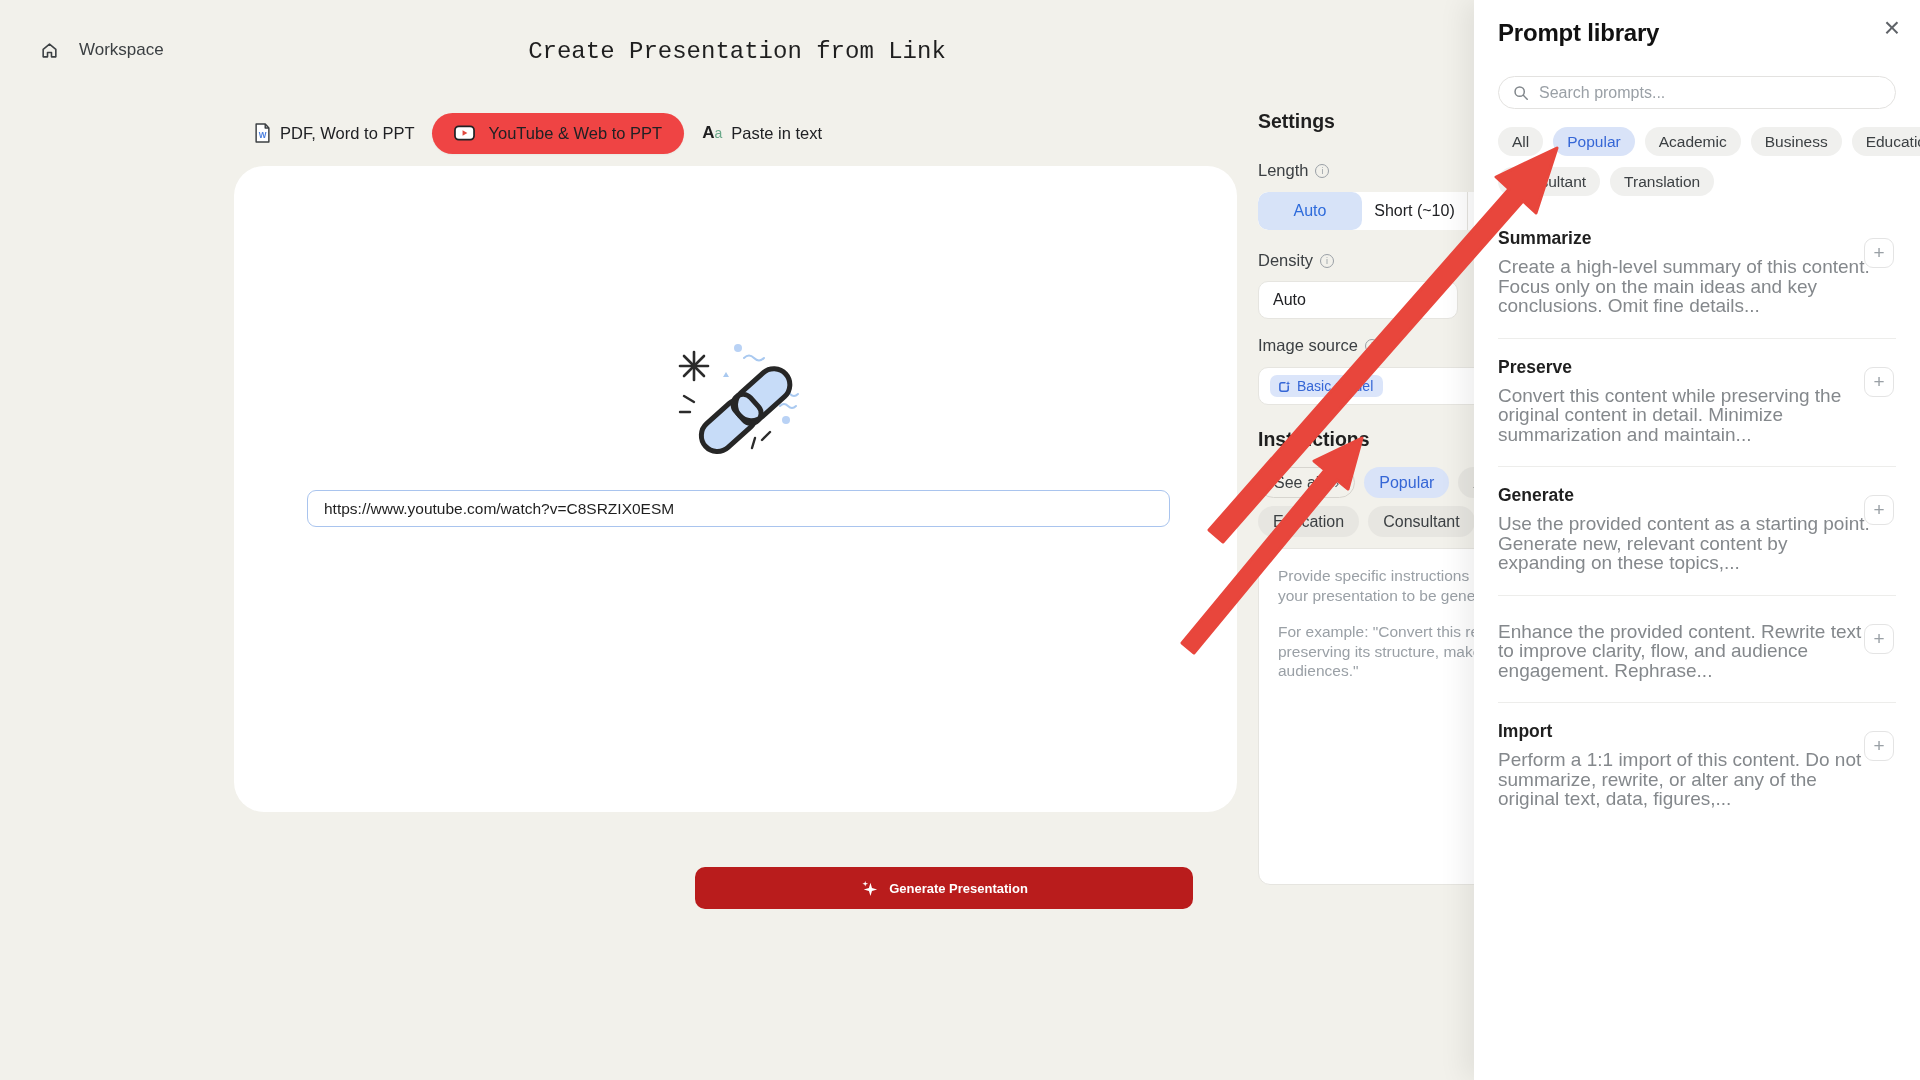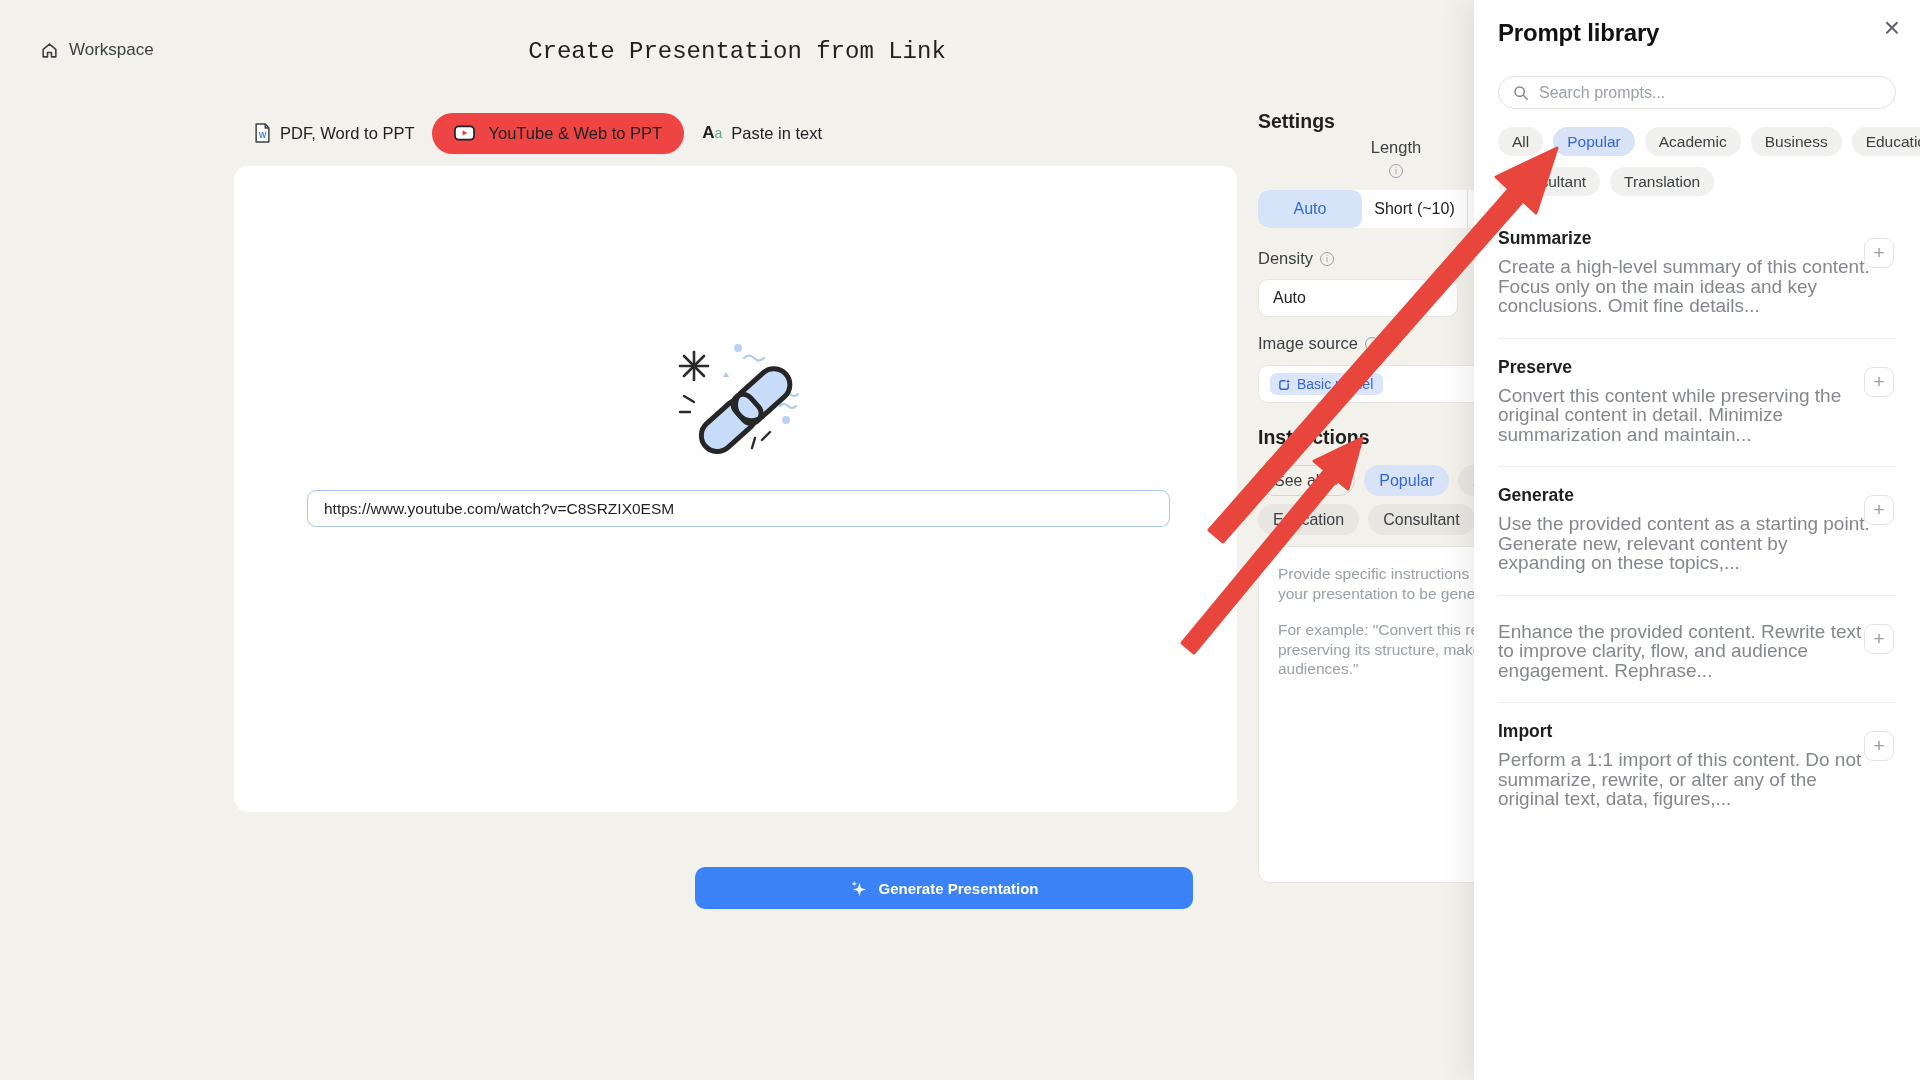--- a/index.html
+++ b/index.html
@@ -6,44 +6,44 @@
   html,body { width:1920px; height:1080px; overflow:hidden; }
   body {
     background:#F2F1EB;
     font-family:"Liberation Sans", sans-serif;
     color:#202124;
     position:relative;
   }
   .abs { position:absolute; }
 
   
-  .workspace { left:40px; top:40px; display:flex; align-items:center; gap:10px;
+  .workspace { left:40px; top:40px; display:flex; align-items:center; gap:20px;
                font-size:17px; color:#3c4043; cursor:pointer; }
   .page-title { left:0; top:38px; width:1474px; text-align:center;
                 font-family:Liberation Mono, monospace; font-size:24px; color:#1f1f1f; }
 
   
   .tabs { left:236px; top:112px; display:flex; align-items:center; }
   .tab { display:flex; align-items:center; gap:9px; font-size:16.5px; color:#202124;
          padding:11px 18px; border-radius:24px; cursor:pointer; white-space:nowrap; }
   .tab.active { background:#ef4444; box-shadow:0 1px 2px rgba(0,0,0,.04); padding:11px 22px;gap:13px; }
   .aa-icon b { font-size:17px; color:#1f1f1f; }
   .aa-icon span { font-size:14px; color:#6aa889; }
 
   
-  .card { left:234px; top:166px; width:1003px; height:646px; background:#fff; border-radius:14px;padding-left:24px; }
+  .card { left:234px; top:166px; width:1003px; height:646px; background:#fff; border-radius:30px;padding-left:24px; }
   .url-input { position:absolute; left:73px; top:324px; width:863px; height:37px;
                border:1.5px solid #A9C4EE; border-radius:9px; background:#fff;
                font-size:15.5px; color:#1f1f1f; padding:0 16px;
                font-family:"Liberation Sans", sans-serif; outline:none; }
   .illus { position:absolute; left:436px; top:172px; }
 
   
-  .gen-btn { left:695px; top:867px; width:498px; height:42px; background:#3b82f6; color:#fff;
-             border:none; border-radius:10px; font-size:15px; font-weight:bold;
+  .gen-btn { left:695px; top:867px; width:498px; height:42px; background:#b91c1c; color:#fff;
+             border:none; border-radius:10px; font-size:13px; font-weight:bold;
              display:flex; align-items:center; justify-content:center; gap:10px;
              font-family:"Liberation Sans", sans-serif; cursor:pointer; }
 
   
   .settings-col { left:1258px; top:110px; width:276px; z-index:1; }
   .sec-head { font-size:19.5px; font-weight:bold; color:#1f1f1f; }
   .lbl-row { display:flex; align-items:center; gap:7px; font-size:16.5px; color:#3c4043; }
   .info-i { width:14px; height:14px; border:1px solid #9aa0a6; border-radius:50%;
             font-size:9px; color:#9aa0a6; display:inline-flex; align-items:center;
             justify-content:center; font-style:normal; }
@@ -177,21 +177,21 @@
   <svg width="19" height="19" viewBox="0 0 20 20" fill="#fff">
     <path d="M11 4 L12.6 9.4 L18 11 L12.6 12.6 L11 18 L9.4 12.6 L4 11 L9.4 9.4 Z"></path>
     <path d="M5.5 2 L6.2 4.3 L8.5 5 L6.2 5.7 L5.5 8 L4.8 5.7 L2.5 5 L4.8 4.3 Z"></path>
   </svg>
   <span>Generate Presentation</span>
 </button>
 
 <div class="abs settings-col">
   <div class="sec-head">Settings</div>
 
-  <div class="lbl-row" style="margin-top:5px;flex-direction:column;">
+  <div class="lbl-row" style="margin-top:28px;">
     <span>Length</span>
     <i class="info-i">i</i>
   </div>
   <div class="seg">
     <div class="seg-opt sel">Auto</div>
     <div class="seg-opt plain">Short (~10)</div>
     <div class="seg-div"></div>
     <div class="seg-opt plain" style="flex:1"></div>
   </div>
 

